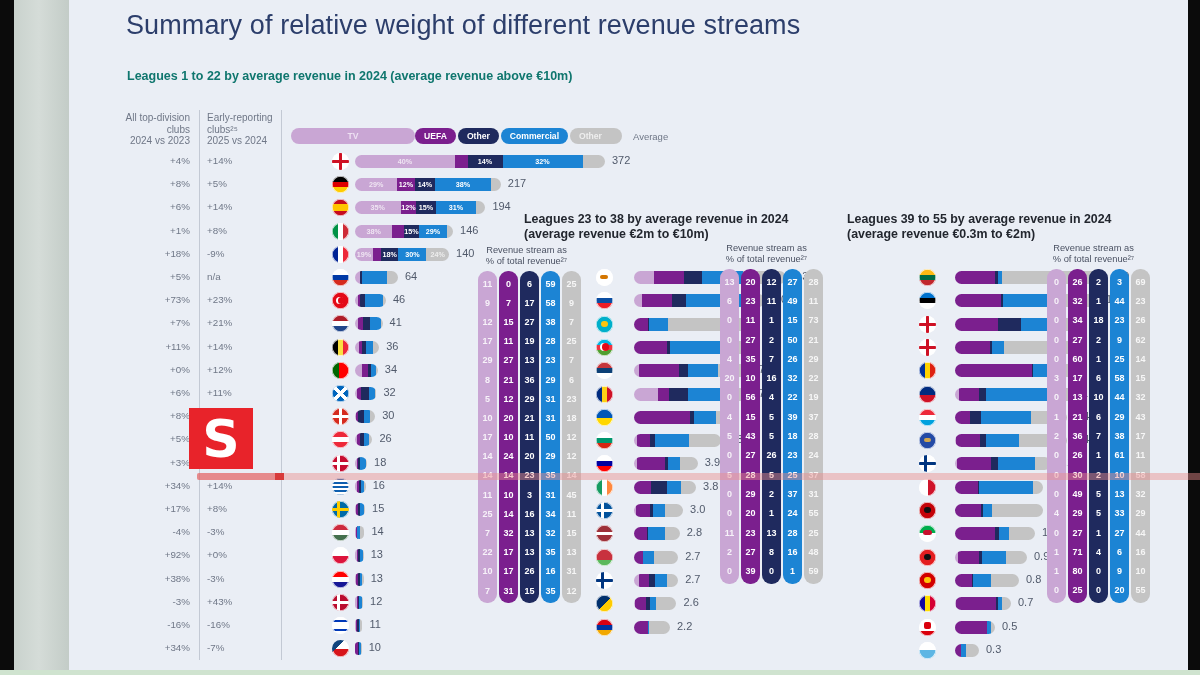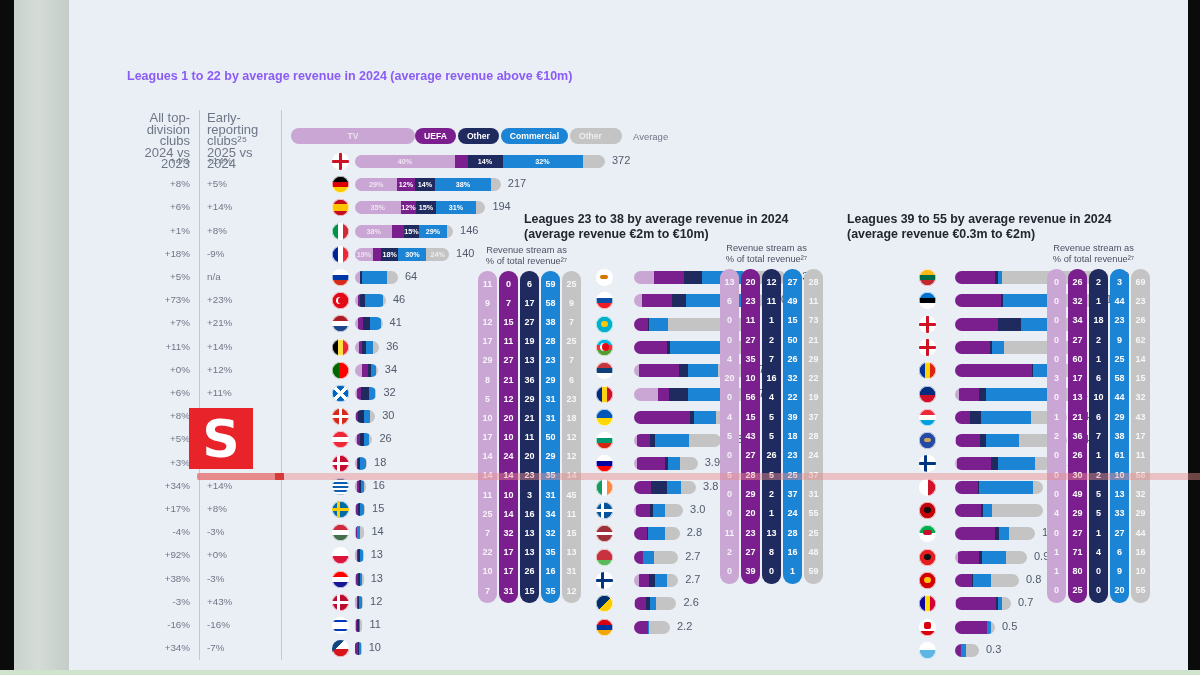--- a/index.html
+++ b/index.html
@@ -11,23 +11,23 @@
   .grey-band{position:absolute;left:14px;top:0;width:55px;height:675px;
              background:linear-gradient(90deg,#c9d2cd 0%,#d5dcd8 45%,#c3ccc7 100%);}
   .frame-right{position:absolute;right:0;top:0;width:12px;height:675px;background:#0b0b0b;}
   .frame-bottom{position:absolute;left:0;bottom:0;width:1200px;height:5px;background:#cfe3cf;}
 
   
   #slide{position:absolute;left:69px;top:0;width:1119px;height:670px;background:#eaeef5;}
 
   .title{position:absolute;left:57px;top:10px;font-size:27px;color:#2c3e6b;
          font-weight:400;letter-spacing:.1px;}
-  .subtitle{position:absolute;left:58px;top:69px;font-size:12.5px;color:#8b5cf6;font-weight:bold;}
-
-  .colhead{position:absolute;font-size:13px;color:#6f7787;line-height:11.6px;text-align:right;}
+  .subtitle{position:absolute;left:58px;top:69px;font-size:12.5px;color:#0f766e;font-weight:bold;}
+
+  .colhead{position:absolute;font-size:10px;color:#6f7787;line-height:11.6px;text-align:right;}
   .ch1{left:45px;top:112px;width:76px;}
   .ch2{left:138px;top:112px;width:70px;text-align:left;}
   .vdiv{position:absolute;background:#c3c9d4;width:1px;}
 
   
   .legend{position:absolute;left:222px;top:128px;height:16px;display:flex;align-items:center;}
   .pill{height:16px;border-radius:8px;display:flex;align-items:center;justify-content:center;
         font-size:8.6px;font-weight:bold;color:#fff;padding:0 9px;margin-right:2px;}
   .legend .avg{font-size:9.5px;color:#6f7787;margin-left:9px;font-weight:normal;}
 
@@ -60,20 +60,21 @@
 </style>
 </head>
 <body>
 
 <div id="stage">
   <div class="frame-left"></div>
   <div class="grey-band"></div>
   <div class="frame-right"></div>
 
   <div id="slide">
+    <div class="title">Summary of relative weight of different revenue streams</div>
     <div class="subtitle">Leagues 1 to 22 by average revenue in 2024 (average revenue above €10m)</div>
 
     <div class="colhead ch1" id="ch1">
         <div>All top-division</div>
         <div>clubs</div>
         <div>2024 vs 2023</div>
       </div>
     <div class="colhead ch2" id="ch2">
         <div>Early-reporting</div>
         <div>clubs²⁵</div>

